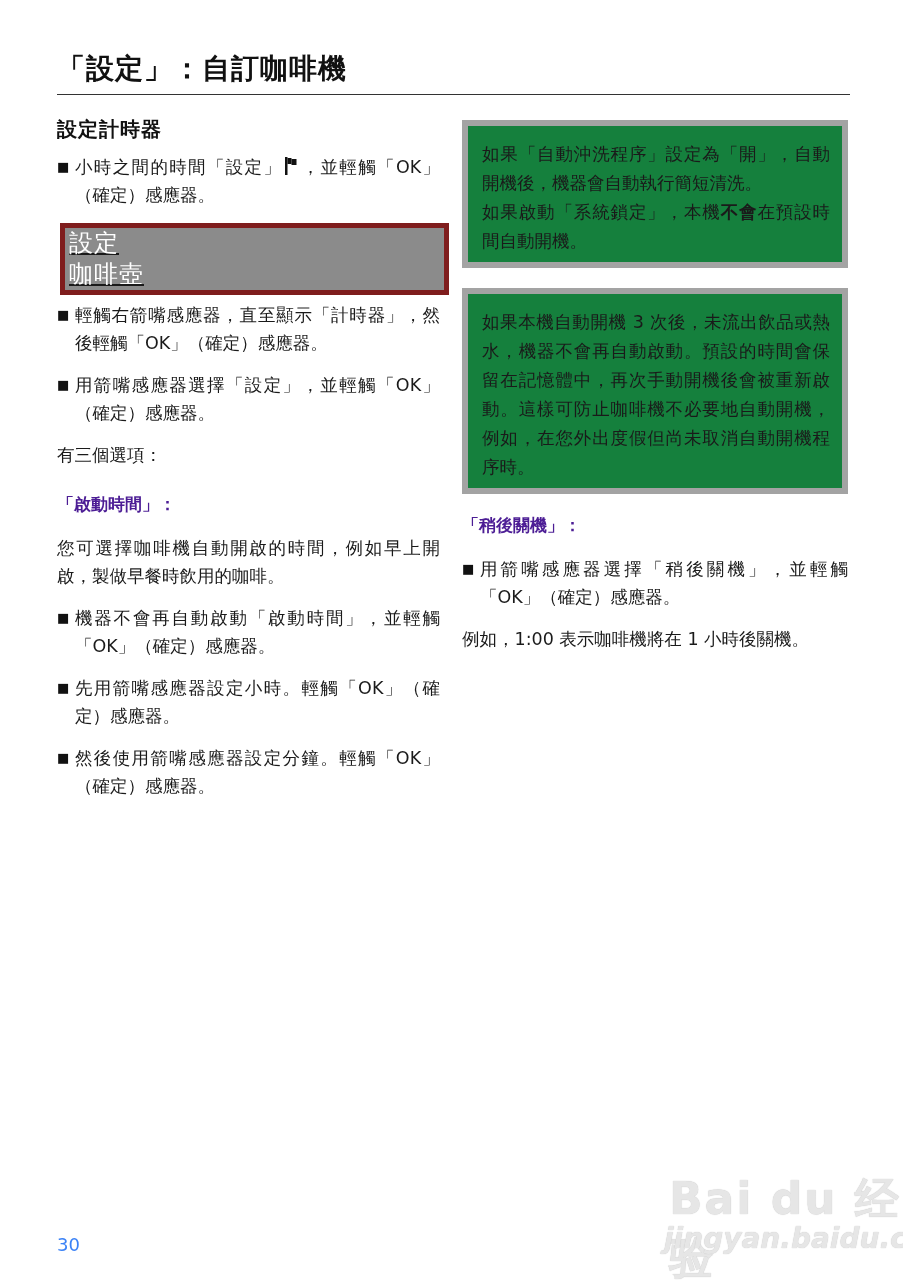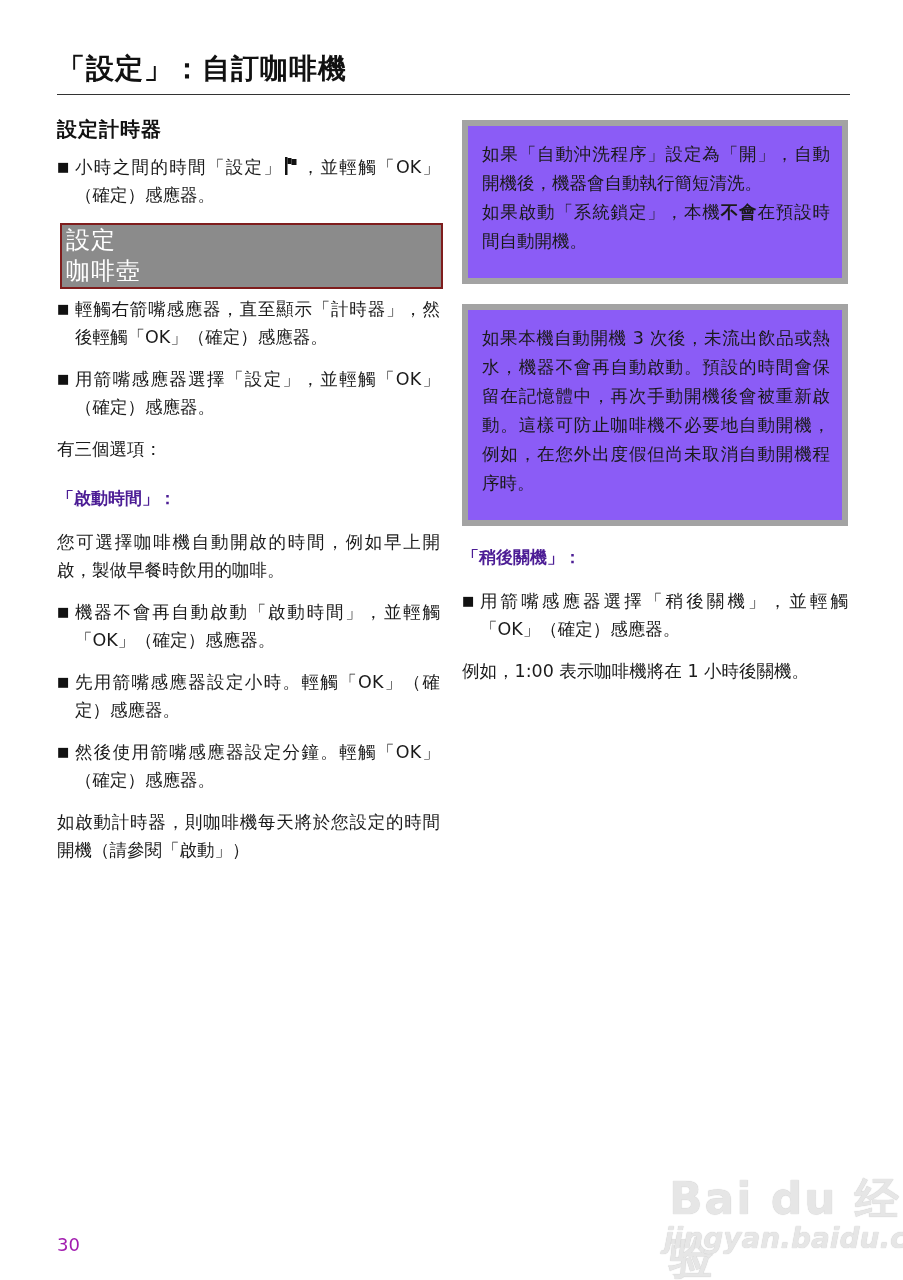--- a/index.html
+++ b/index.html
@@ -19,39 +19,39 @@
   .col-right { position: absolute; left: 462px; top: 120px; width: 386px; }
 
   .h2 { font-size: 20px; font-weight: bold; margin: 0 0 10px 0; color: #111; letter-spacing: 1px; }
   .h3 { font-size: 17px; font-weight: bold; margin: 0 0 18px 0; color: #4c1d95; }
   .para { font-size: 17.5px; line-height: 28px; margin: 0 0 14px 0; text-align: justify; }
   .bullet { display: flex; font-size: 17.5px; line-height: 28px; margin: 0 0 14px 0; }
   .bullet .sq { flex: 0 0 18px; font-size: 13px; line-height: 28px; color:#111; }
   .bullet .txt { flex: 1; text-align: justify; }
   .flag { display: inline-block; width: 14px; height: 18px; vertical-align: -2px; margin: 0 2px; }
 
-  .menu { width: 379px; margin: 12px 0 6px 3px; border: 2px solid #7f1d1d; }
+  .menu { width: 379px; margin: 12px 0 6px 3px; border: 5px solid #7f1d1d; text-decoration: underline; }
   .menu-row { height: 31px; font-size: 24px; line-height: 31px; padding-left: 4px; letter-spacing: 1px; }
   .menu-row.gray { background: #8b8b8b; color: #ffffff; }
   .menu-row.sel { background: #ffffff; color: #000000; border-top: 1px solid #8b8b8b; border-bottom: 1px solid #8b8b8b; }
 
   .note-box {
-    border: 6px solid #a3a3a3; background: #8b5cf6;
-    padding: 14px 12px 22px 14px; margin-bottom: 20px;
+    border: 6px solid #a3a3a3; background: #15803d;
+    padding: 14px 12px 6px 14px; margin-bottom: 20px;
     font-size: 17.5px; line-height: 29px; text-align: justify;
   }
   .note-box p { margin: 0; }
 
   .watermark {
     position: absolute; left: 664px; top: 1150px; width: 240px; height: 110px;
     color: #e6e6e6; font-weight: bold; text-shadow: 0 0 1px #bbb;
   }
   .wm-brand { position: absolute; left: 5px; top: 20px; font-size: 44px; letter-spacing: 2px; }
   .wm-url { position: absolute; left: 0; top: 72px; font-size: 28px; font-style: italic; }
-  .page-number { position: absolute; left: 57px; top: 1234px; font-size: 18px; color: #a21caf; }
+  .page-number { position: absolute; left: 57px; top: 1234px; font-size: 18px; color: #3b82f6; }
 </style>
 </head>
 <body>
 
 <div class="page-title">「設定」：自訂咖啡機</div>
 <div class="title-rule"></div>
 
 <div class="col-left">
   <div class="h2">設定計時器</div>
 
@@ -91,21 +91,20 @@
   </div>
   <div class="bullet">
     <span class="sq">■</span>
     <span class="txt">先用箭嘴感應器設定小時。輕觸「OK」（確定）感應器。</span>
   </div>
   <div class="bullet">
     <span class="sq">■</span>
     <span class="txt">然後使用箭嘴感應器設定分鐘。輕觸「OK」（確定）感應器。</span>
   </div>
 
-  <p class="para">如啟動計時器，則咖啡機每天將於您設定的時間開機（請參閱「啟動」）</p>
 </div>
 
 <div class="col-right">
   <div class="note-box">
     <p>如果「自動沖洗程序」設定為「開」，自動開機後，機器會自動執行簡短清洗。</p>
     <p>
       <span>如果啟動「系統鎖定」，本機</span><b>不會</b><span>在預設時間自動開機。</span>
     </p>
   </div>
 

